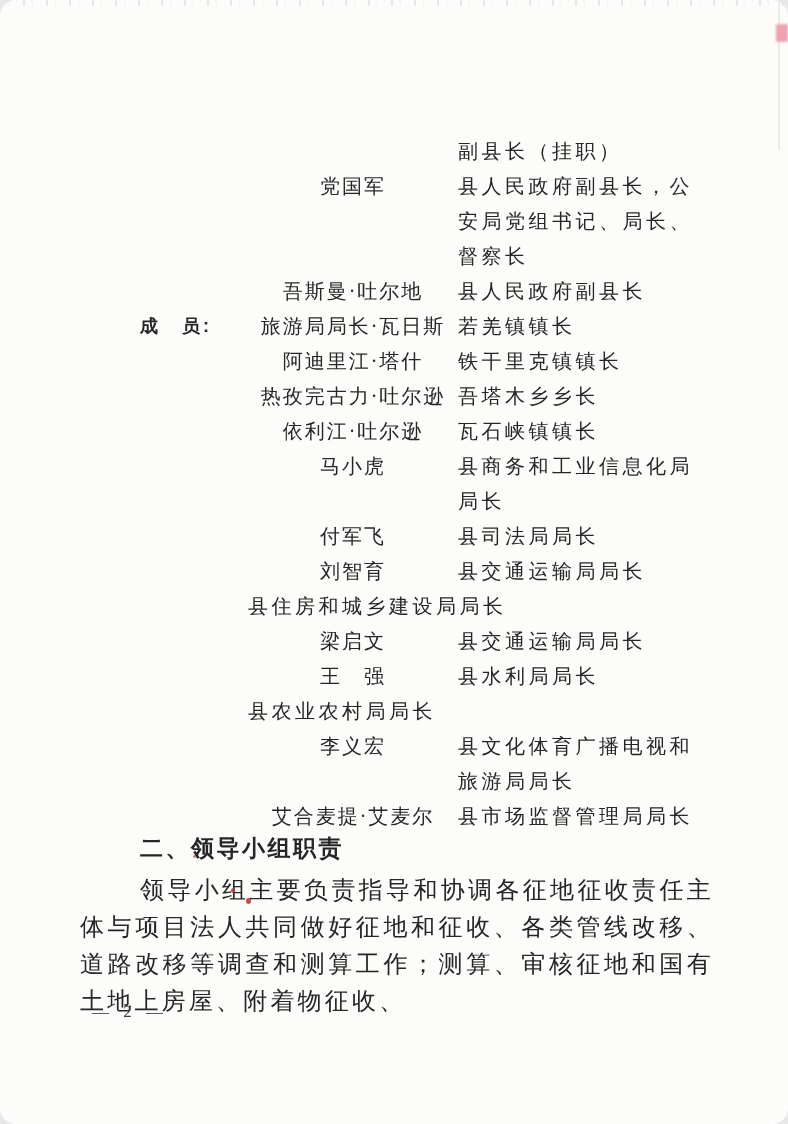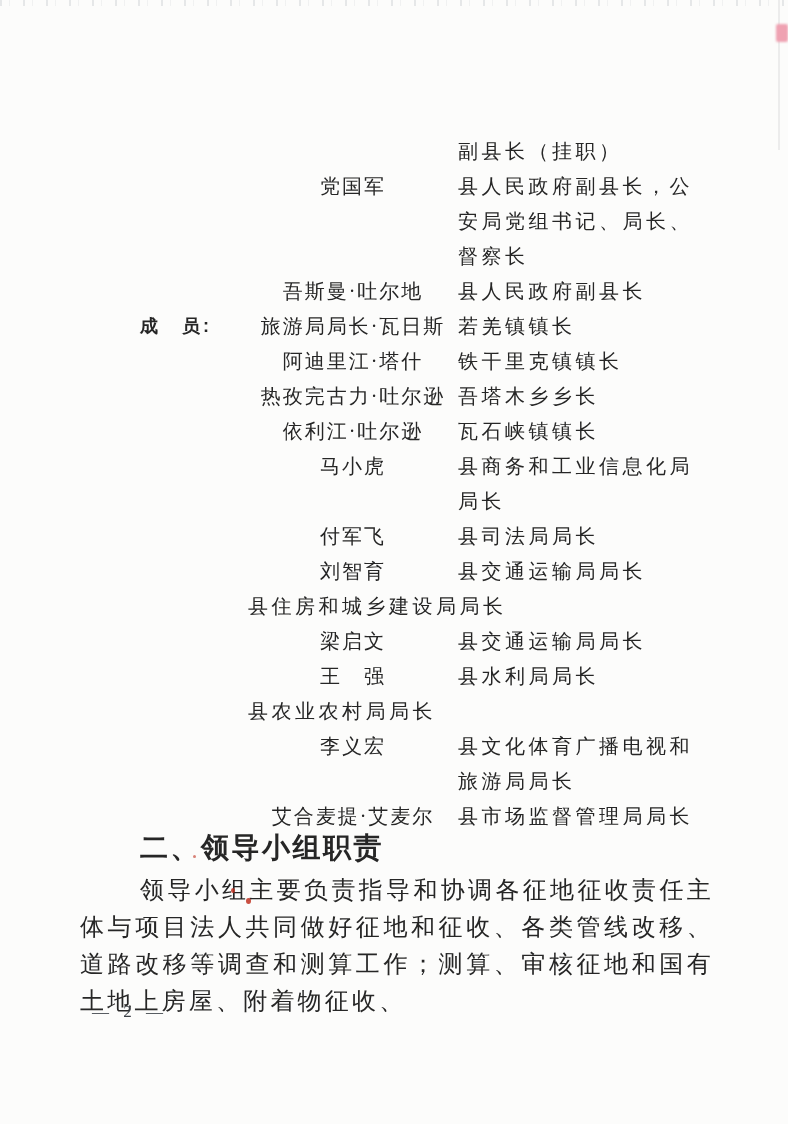--- a/index.html
+++ b/index.html
@@ -4,20 +4,21 @@
 <style>
   html,body{margin:0;padding:0;background:#e8e8e8;}
   .page{
     position:relative;
     width:788px;height:1124px;
     margin:0 auto;
     background:#fcfcfb;
     color:#262626;
     overflow:hidden;
     font-family:"Liberation Serif",serif;
+    border-radius:16px;
   }
   
   .top-noise{
     position:absolute;left:0;top:0;width:100%;height:6px;
     background:repeating-linear-gradient(90deg,
       rgba(110,120,132,.35) 0 2px, transparent 2px 9px,
       rgba(110,120,132,.18) 9px 10px, transparent 10px 23px);
     opacity:.45;
   }
   .edge-streak{
@@ -52,21 +53,21 @@
   .cell.pos{
     flex:1;
     letter-spacing:3.5px;line-height:35px;
     white-space:pre-line;
   }
 
   .body-section{position:absolute;left:80px;top:832px;width:634px;}
   .heading{
     margin:0 0 0 60px;
     font-family:"Liberation Sans",sans-serif;
-    font-size:28px;font-weight:700;
+    font-size:23px;font-weight:700;
     letter-spacing:2.5px;line-height:32px;
   }
   .para{
     margin:8px 0 0;
     font-size:24px;line-height:37px;letter-spacing:3.2px;
     text-align:justify;text-indent:60px;
   }
 
   .page-number{
     position:absolute;left:92px;top:1002px;

